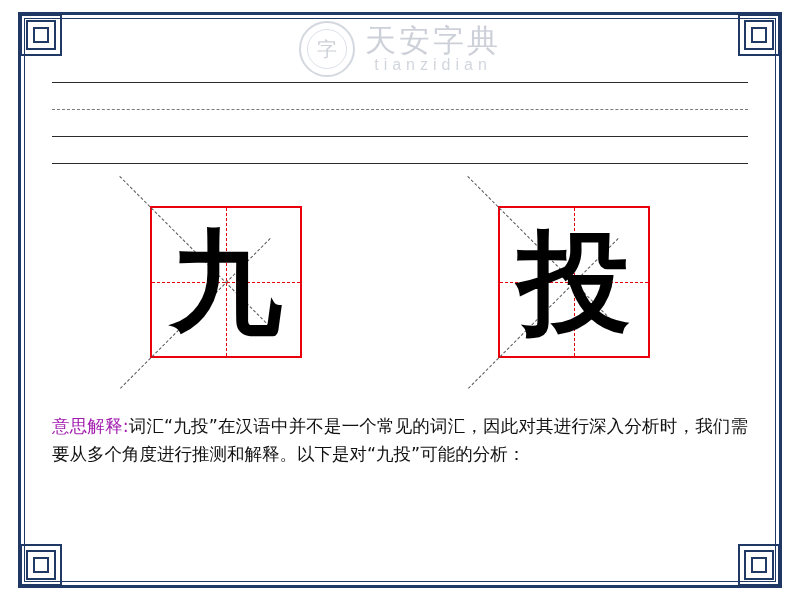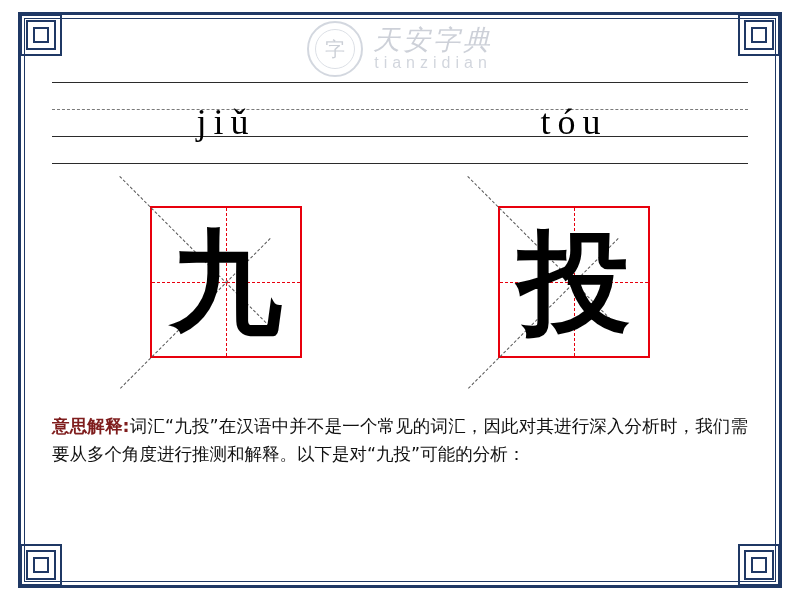--- a/index.html
+++ b/index.html
@@ -92,26 +92,25 @@
     left: 6px; top: 6px; right: 6px; bottom: 6px;
     border: 1px solid #8b97ab;
     border-radius: 50%;
   }
   .wm-text {
     display: flex;
     flex-direction: column;
     justify-content: center;
   }
   .wm-title {
-    font-size: 27px;
+    font-size: 31px;
     letter-spacing: 3px;
     color: #5b6880;
     font-family: "DejaVu Sans", sans-serif;
     line-height: 1.05;
-    font-style: italic;
   }
   .wm-sub {
     font-size: 16px;
     letter-spacing: 5px;
     color: #6b7890;
     font-family: "Liberation Sans", sans-serif;
     text-align: center;
   }
 
   
@@ -232,22 +231,22 @@
     left: 52px;
     top: 412px;
     width: 696px;
     font-family: "DejaVu Sans", sans-serif;
     font-size: 17.5px;
     line-height: 1.62;
     color: #111111;
     text-align: justify;
   }
   .explanation .label {
-    font-weight: bold;
-    color: #7f1d1d;
+    font-weight: normal;
+    color: #a21caf;
   }
 </style>
 </head>
 <body>
 
 <div id="page">
 
   <div class="frame-outer"></div>
   <div class="frame-inner"></div>
 
@@ -278,28 +277,20 @@
       <div class="wm-title">天安字典</div>
       <div class="wm-sub">tianzidian</div>
     </div>
   </div>
 
   <div class="staff">
     <div class="line l1"></div>
     <div class="line dashed l2"></div>
     <div class="line l3"></div>
     <div class="line l4"></div>
-  </div>
-  <div class="pinyin-row">
-    <div class="pinyin-cell">
-      <span class="pinyin">jiǔ</span>
-    </div>
-    <div class="pinyin-cell">
-      <span class="pinyin">tóu</span>
-    </div>
   </div>
 
   <div class="chars-row">
     <div class="char-cell">
       <div class="tianzige">
         <div class="diag d1"></div>
         <div class="diag d2"></div>
         <div class="vline"></div>
         <div class="hline"></div>
         <div class="hanzi">九</div>

